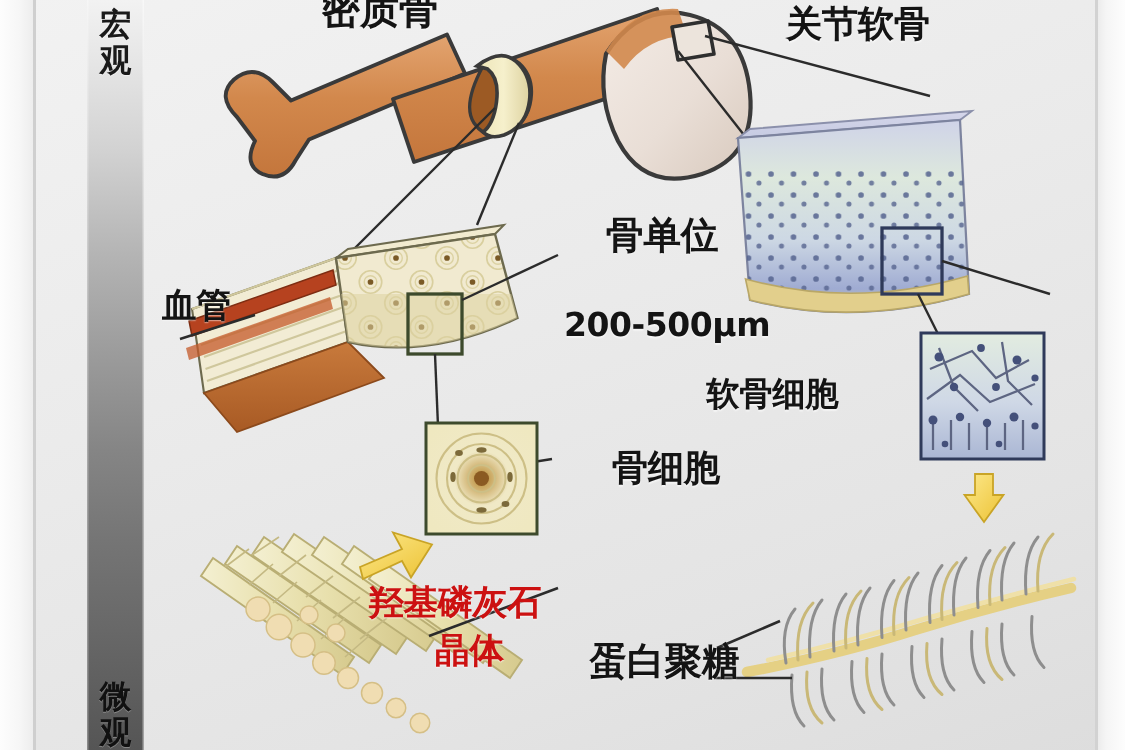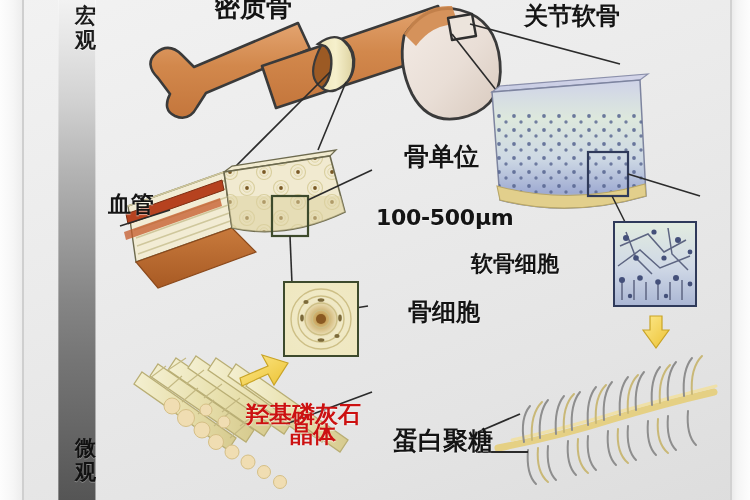--- a/index.html
+++ b/index.html
@@ -40,29 +40,29 @@
     left: 58px; top: 0; width: 38px; height: 500px;
     background: linear-gradient(180deg,
         #f2f2f2 0%, #e6e6e6 8%, #d2d2d2 20%,
         #b4b4b4 34%, #9a9a9a 48%, #858585 60%,
         #757575 72%, #686868 84%, #5c5c5c 94%, #555555 100%);
     box-shadow: inset -1px 0 0 rgba(255,255,255,.45), inset 1px 0 0 rgba(255,255,255,.3);
   }
   .scale-label {
     position: absolute;
     left: 58px; width: 38px;
-    text-align: right;
+    text-align: center;
     font-weight: 700;
     font-size: 21px;
     line-height: 24px;
     letter-spacing: 0;
   }
   .scale-label span { display: block; }
   .scale-top { top: 4px; color: #1a1a1a; text-shadow: 0 1px 0 rgba(255,255,255,.5); }
-  .scale-bottom { bottom: 16px; color: #111111; text-shadow: 0 1px 0 rgba(255,255,255,.28); }
+  .scale-bottom { bottom: 0px; color: #111111; text-shadow: 0 1px 0 rgba(255,255,255,.28); }
 
   
   .lbl {
     position: absolute;
     font-weight: 700;
     color: #141414;
     white-space: nowrap;
     line-height: 1.05;
     text-shadow: 0 1px 1px rgba(255,255,255,.55);
   }
@@ -369,24 +369,24 @@
   </svg>
 
   <div class="lbl" style="left:214px; top:-6px; font-size:26px;">密质骨</div>
 
   <div class="lbl" style="left:524px; top:4px; font-size:24px;">关节软骨</div>
 
   <div class="lbl" style="left:96px; top:192px; font-size:23px;padding-left:12px;">血管</div>
 
   <div class="lbl" style="left:404px; top:144px; font-size:25px;">骨单位</div>
 
-  <div class="lbl" style="left:376px; top:206px; font-size:22px; letter-spacing:-0.3px;">100-500μm</div>
+  <div class="lbl" style="left:376px; top:206px; font-size:22px; letter-spacing:-0.3px;">200-500μm</div>
 
   <div class="lbl" style="left:408px; top:300px; font-size:24px;">骨细胞</div>
 
   <div class="lbl" style="left:471px; top:252px; font-size:22px;">软骨细胞</div>
 
-  <div class="lbl lbl-red" style="left:246px; top:390px; font-size:23px;margin-top:12px;">羟基磷灰石</div>
+  <div class="lbl lbl-red" style="left:246px; top:390px; font-size:23px;">羟基磷灰石</div>
   <div class="lbl lbl-red" style="left:290px; top:422px; font-size:23px;">晶体</div>
 
   <div class="lbl" style="left:393px; top:428px; font-size:25px;">蛋白聚糖</div>
 
 </div>
 
 </body></html>

